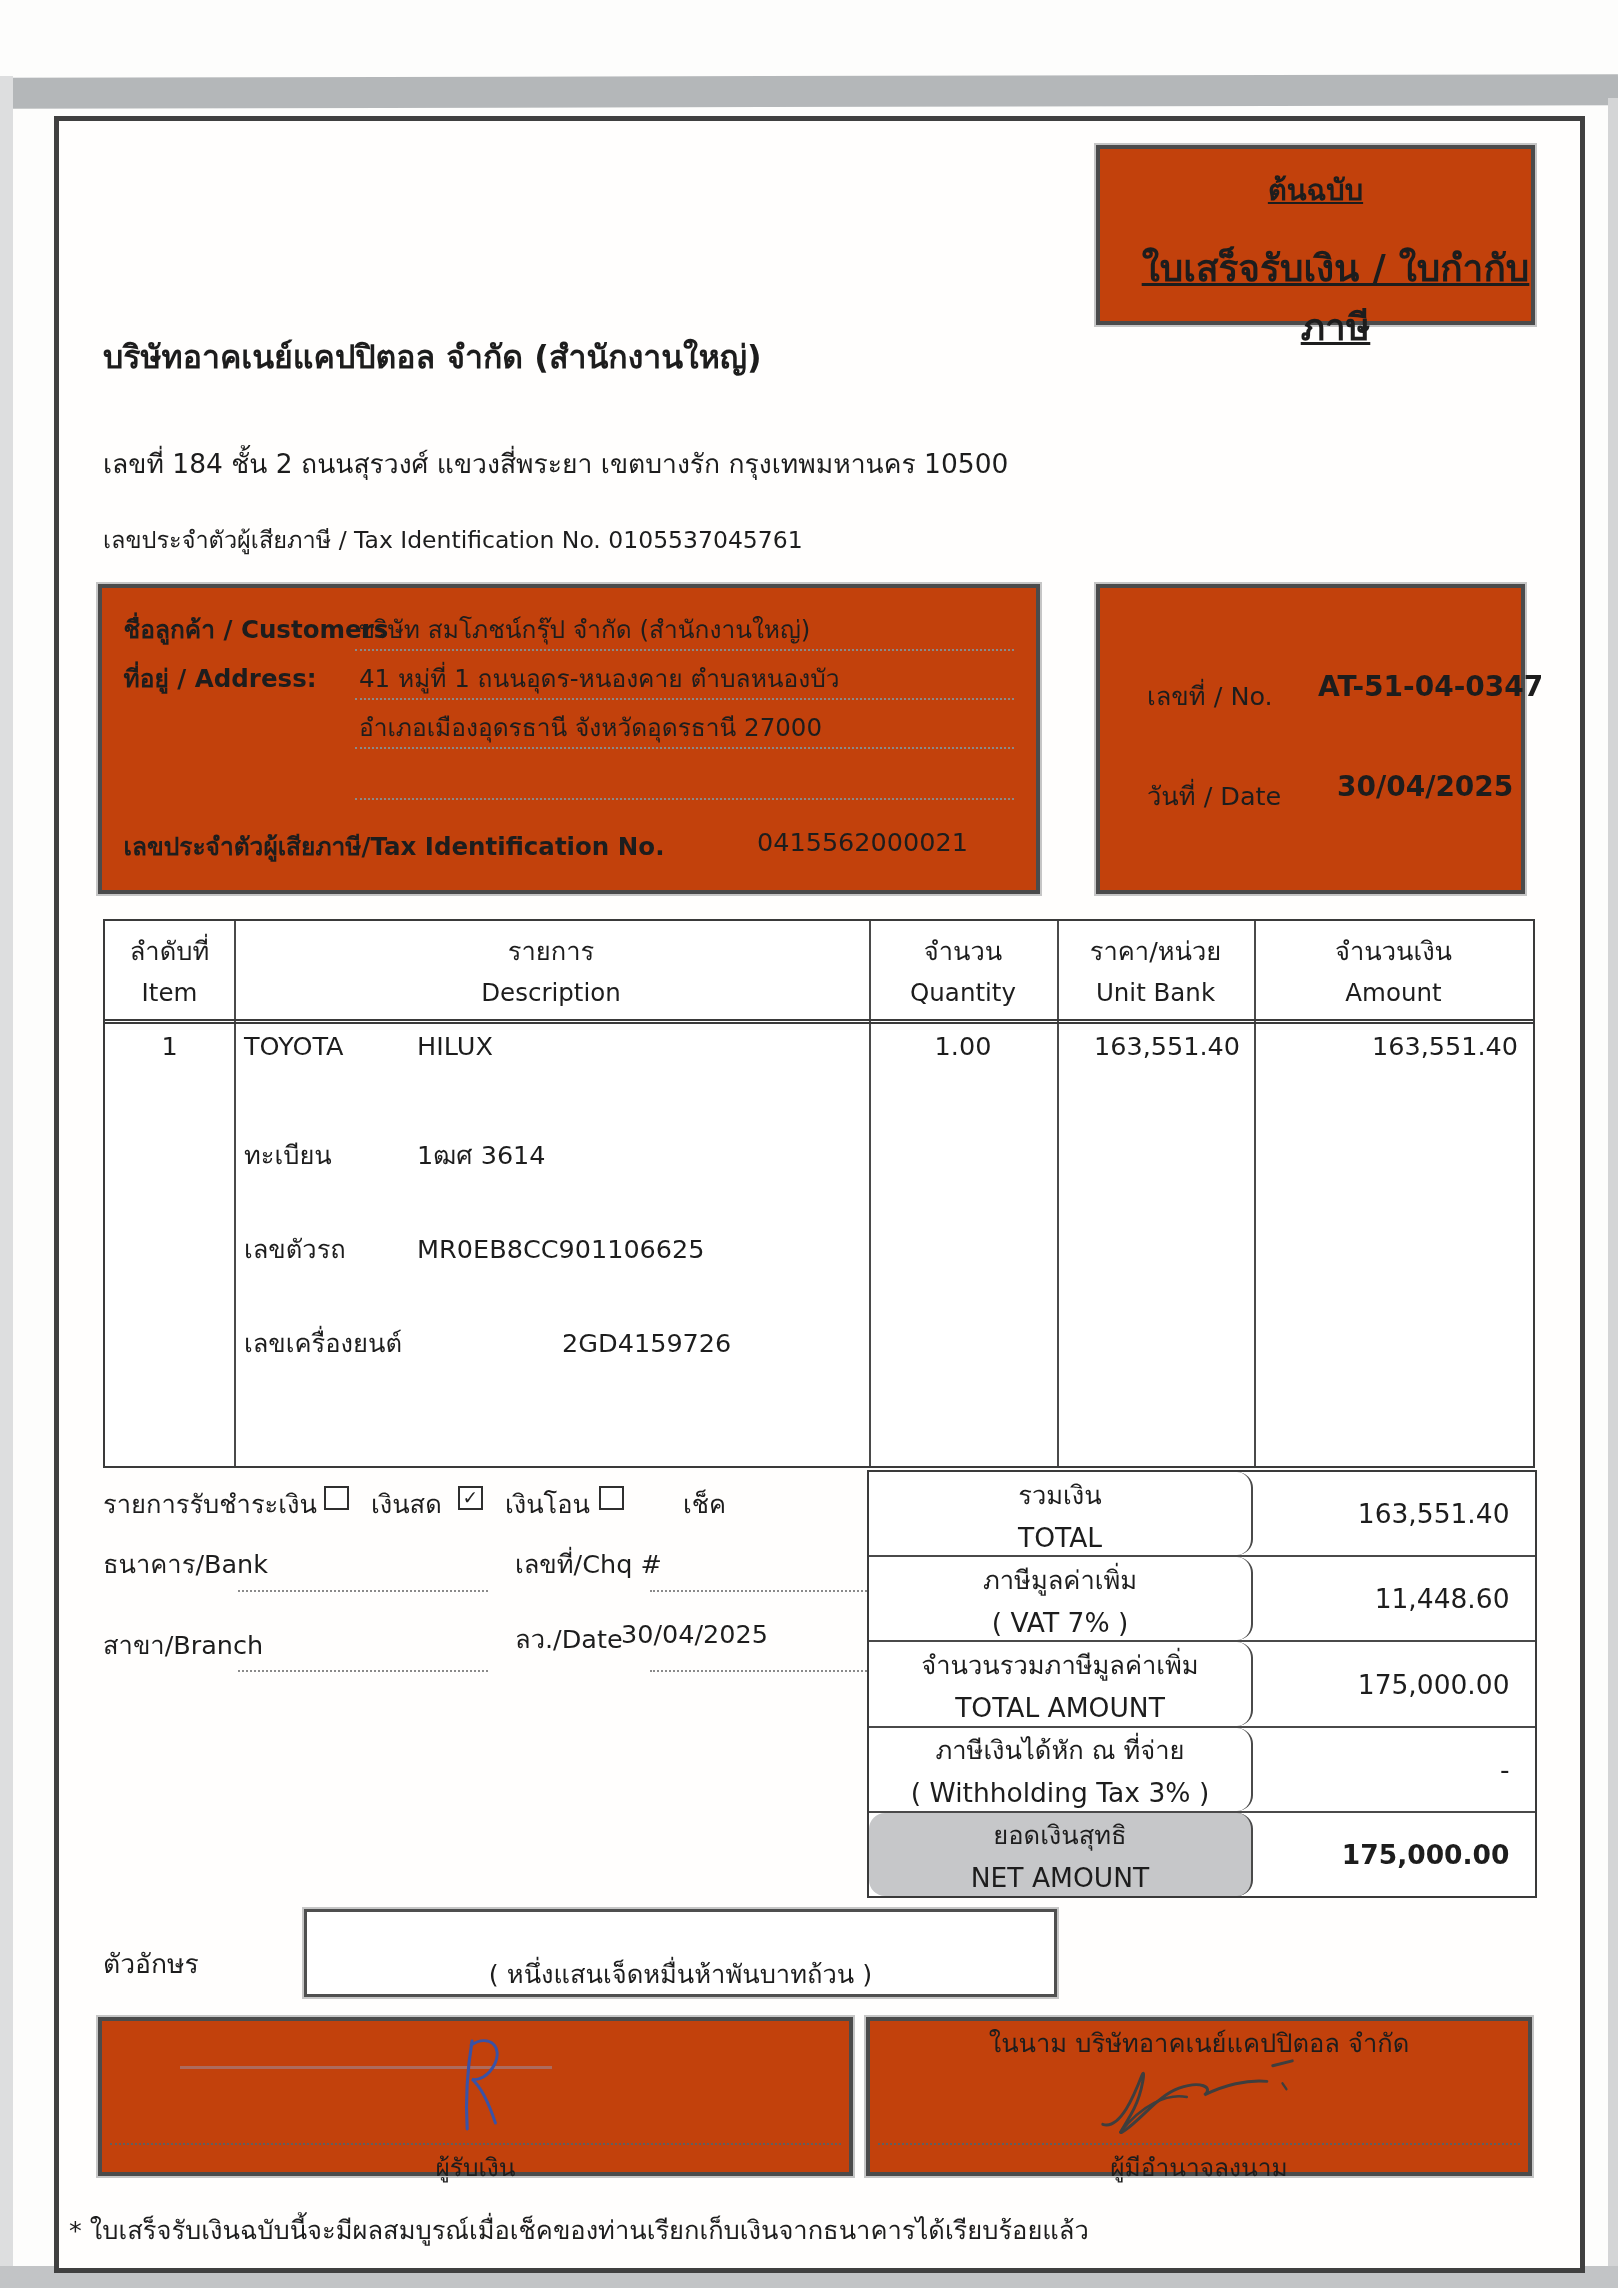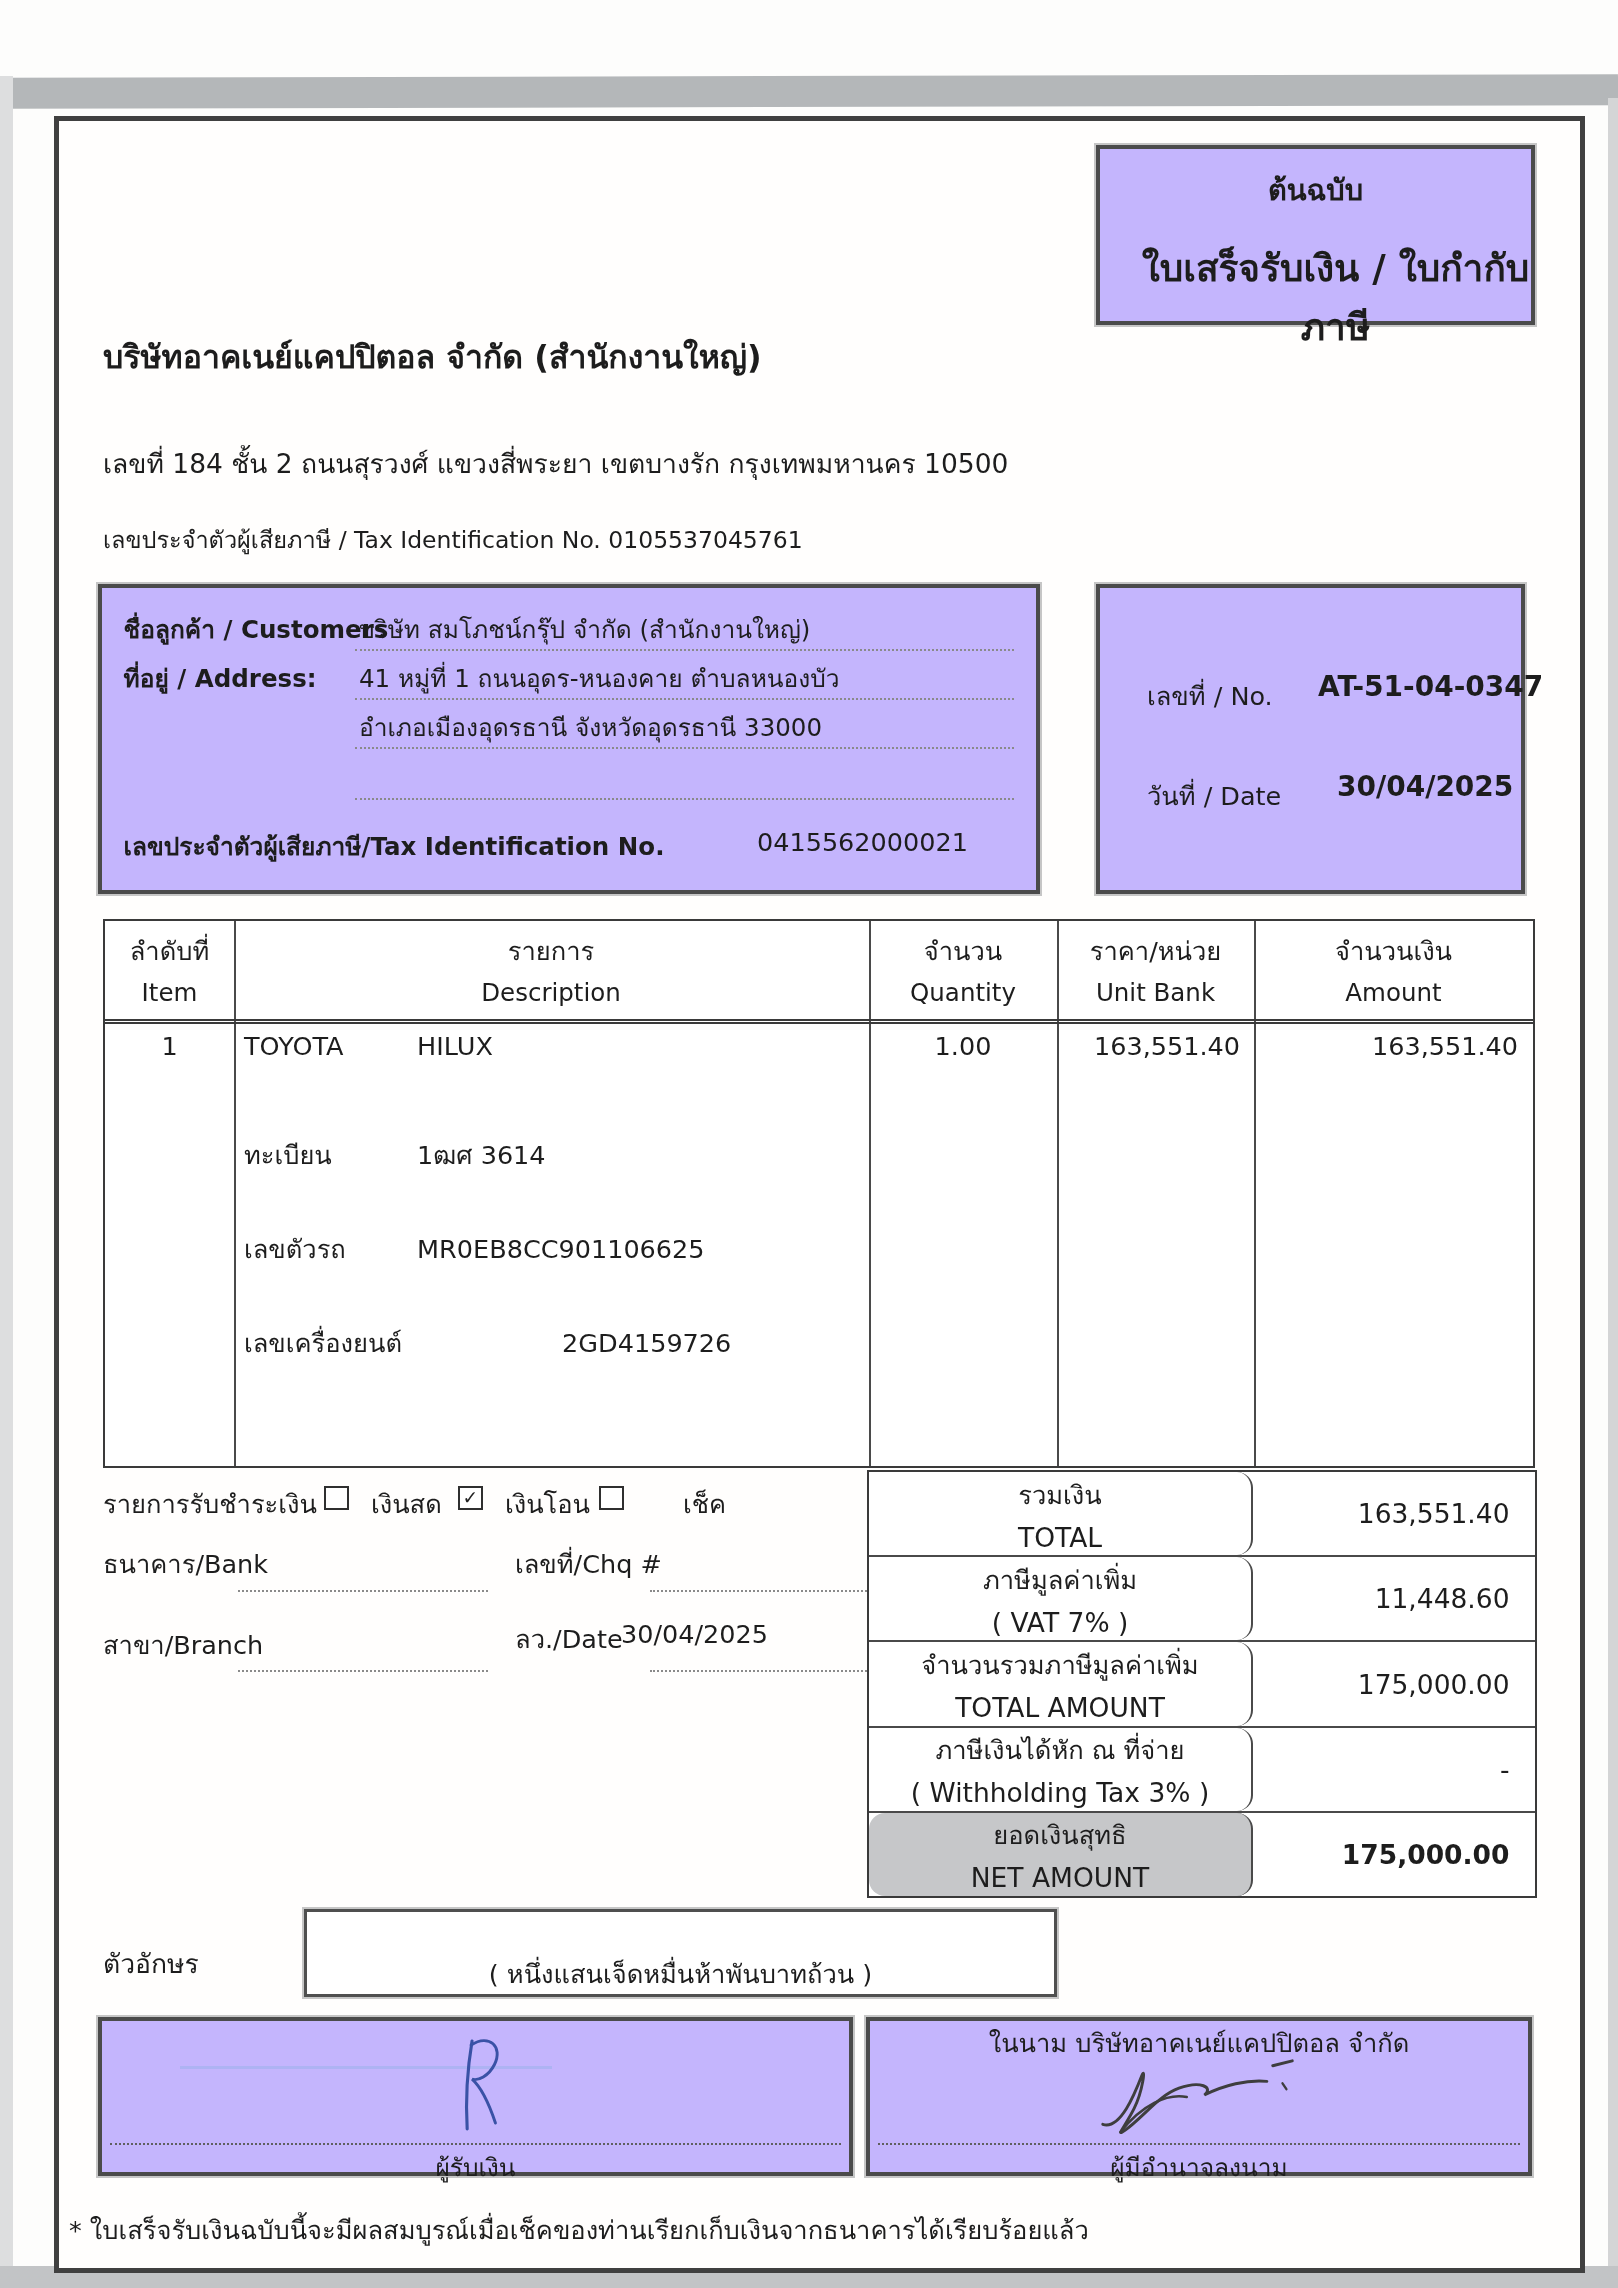--- a/index.html
+++ b/index.html
@@ -8,21 +8,21 @@
     background:#fdfdfc; color:#1d1d1d;
     font-family:"DejaVu Sans","Liberation Sans",sans-serif;
   }
   
   .scan-top{position:absolute;left:0;top:76px;width:1618px;height:31px;background:#b4b7b9;transform:rotate(-.12deg);}
   .scan-bottom{position:absolute;left:0;top:2266px;width:1618px;height:22.5px;background:#c2c4c6;}
   .scan-left{position:absolute;left:0;top:76px;width:12.7px;height:2212px;background:#dddedf;}
   .scan-right{position:absolute;left:1608px;top:98px;width:9.8px;height:2191px;background:#d4d5d6;}
   
   .frame{position:absolute;left:54px;top:116px;width:1521px;height:2147px;border:5.9px solid #404040;background:#fffefd;}
-  .bordered{border:4.9px solid #4b4b4b;box-shadow:0 0 0 2px #c6c6c6;background:#c4b5fd;}
+  .bordered{border:4.9px solid #4b4b4b;box-shadow:0 0 0 2px #c6c6c6;background:#c2410c;text-decoration:underline;}
   
   .title-box{position:absolute;left:1096px;top:145px;width:431px;height:172px;text-align:center;}
   .title-box .l1{margin-top:17.6px;font-size:29px;font-weight:bold;}
   .title-box .l2{margin-top:25.5px;font-size:37px;font-weight:bold;padding-left:40px;}
   .company-name{position:absolute;left:103px;top:331px;font-size:32px;font-weight:bold;}
   .company-address{position:absolute;left:103px;top:443px;font-size:26.5px;}
   .company-tax{position:absolute;left:103px;top:521px;font-size:23.5px;}
   
   .cust-box{position:absolute;left:98px;top:584px;width:934px;height:302px;font-size:24.5px;}
   .cust-row{position:absolute;left:0;width:100%;}
@@ -101,21 +101,21 @@
       <span class="cust-label">ชื่อลูกค้า / Customers</span>
       <span class="cust-value">บริษัท สมโภชน์กรุ๊ป จำกัด (สำนักงานใหญ่)</span>
     </div>
     <div class="uline" style="left:253px;top:61px;width:659px;"></div>
     <div class="cust-row" style="top:71px;">
       <span class="cust-label">ที่อยู่ / Address:</span>
       <span class="cust-value">41 หมู่ที่ 1 ถนนอุดร-หนองคาย ตำบลหนองบัว</span>
     </div>
     <div class="uline" style="left:253px;top:110px;width:659px;"></div>
     <div class="cust-row" style="top:120px;">
-      <span class="cust-value">อำเภอเมืองอุดรธานี จังหวัดอุดรธานี 33000</span>
+      <span class="cust-value">อำเภอเมืองอุดรธานี จังหวัดอุดรธานี 27000</span>
     </div>
     <div class="uline" style="left:253px;top:159px;width:659px;"></div>
     <div class="uline" style="left:253px;top:210px;width:659px;"></div>
     <div class="cust-row" style="top:239px;">
       <span class="cust-label">เลขประจำตัวผู้เสียภาษี/Tax Identification No.</span>
       <span class="cust-value" style="left:627px;font-size:25.5px;margin-left:28px;">0415562000021</span>
     </div>
   </div>
 
   <div class="meta-box bordered">

